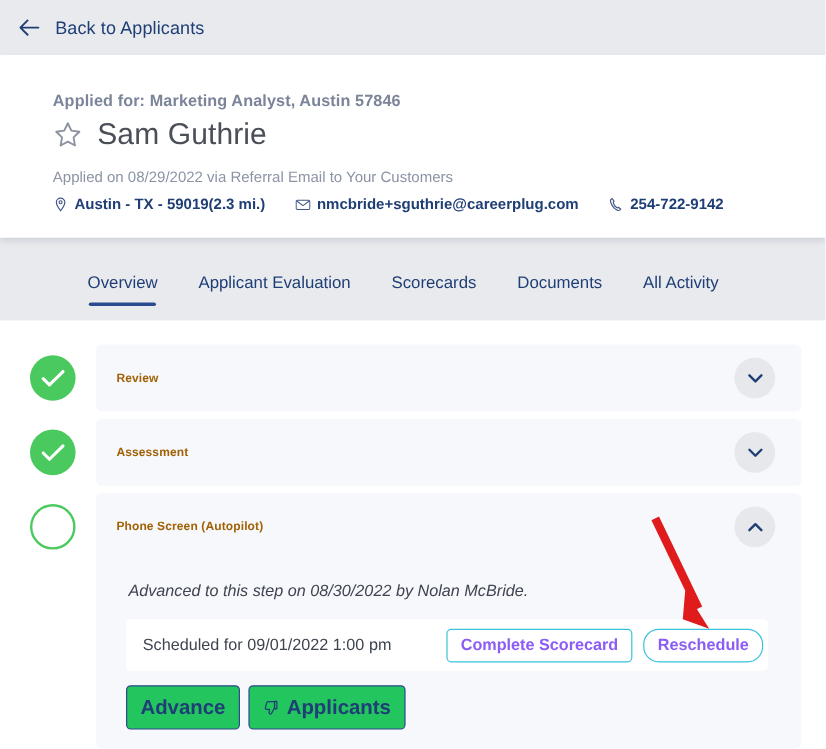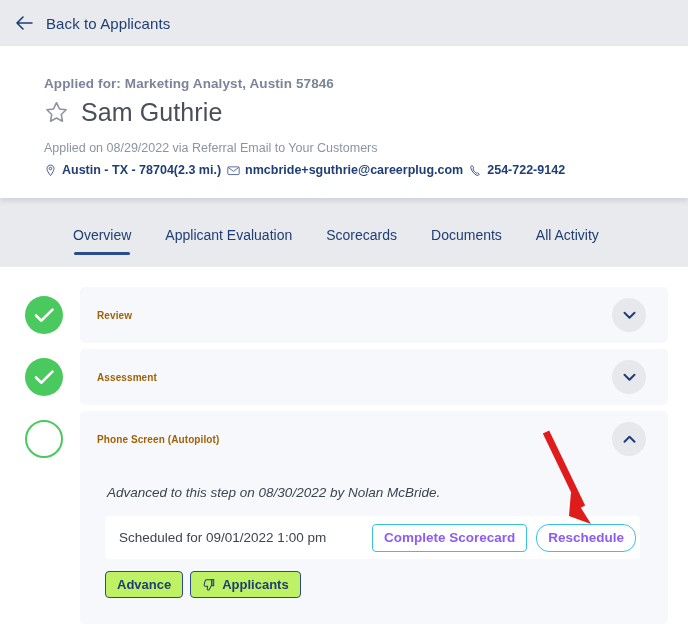--- a/index.html
+++ b/index.html
@@ -49,21 +49,21 @@
   .applied-on {
     position: absolute; left: 44px; top: 95px;
     font-size: 12.5px; color: #8b93a5;
   }
   .contact-row {
     position: absolute; left: 44px; top: 117px;
     display: flex; align-items: center;
     font-size: 12.5px; font-weight: bold; color: #1f3e75;
   }
   .contact-item { display: flex; align-items: center; gap: 5px; cursor: pointer; }
-  .contact-item + .contact-item { margin-left: 6px; }
+  .contact-item + .contact-item { margin-left: 25px; }
   .c-icon { width: 13px; height: 13px; display: block; flex: none; }
 
   
   .tabbar {
     position: absolute; top: 198px; left: 0; width: 688px; height: 69px;
     background: #e8eaee;
     display: flex; align-items: flex-start;
     padding-left: 73px; padding-top: 29px;
     z-index: 2;
   }
@@ -127,23 +127,23 @@
     border: 1px solid #39c2de; border-radius: 4px; background: #ffffff;
     color: #8b5cf6; font-size: 13.5px; font-weight: bold;
     display: flex; align-items: center; cursor: pointer;
     font-family: "Liberation Sans", sans-serif;
   }
   .btn-teal + .btn-teal { margin-left: 9px; }
   .btn-teal.last { margin-right: 4px; border-radius: 13px; }
 
   .action-row { margin: 12px 0 0 25px; display: flex; gap: 7px; }
   .btn-outline {
-    height: 27px; padding: 0 11px;
-    border: 1px solid #2a4b8d; border-radius: 4px; background: #bef264;
-    color: #1f3e75; font-size: 13px; font-weight: bold;
+    height: 37px; padding: 0 11px;
+    border: 1px solid #2a4b8d; border-radius: 4px; background: #22c55e;
+    color: #1f3e75; font-size: 17px; font-weight: bold;
     display: flex; align-items: center; gap: 6px; cursor: pointer;
     font-family: "Liberation Sans", sans-serif;
   }
   .thumb-icon { width: 14px; height: 14px; display: block; }
 
   
   .annot-arrow {
     position: absolute; left: 525px; top: 420px;
     width: 90px; height: 115px; pointer-events: none; z-index: 9;
   }
@@ -179,21 +179,21 @@
     <div class="applied-on">Applied on 08/29/2022 via Referral Email to Your Customers</div>
 
     <div class="contact-row">
       <span class="contact-item">
         <span>
           <svg class="c-icon" viewBox="0 0 14 14">
             <path d="M7 1.2 c-2.1 0 -3.8 1.65 -3.8 3.7 0 2.8 3.8 7.6 3.8 7.6 s3.8 -4.8 3.8 -7.6 c0 -2.05 -1.7 -3.7 -3.8 -3.7 Z" fill="none" stroke="#41558a" stroke-width="1.05"></path>
             <circle cx="7" cy="4.9" r="1.35" fill="none" stroke="#41558a" stroke-width="1.05"></circle>
           </svg>
         </span>
-        <span>Austin - TX - 78704(2.3 mi.)</span>
+        <span>Austin - TX - 59019(2.3 mi.)</span>
       </span>
 
       <span class="contact-item">
         <span>
           <svg class="c-icon" viewBox="0 0 16 13">
             <rect x="1" y="2" width="14" height="9.5" rx="1.2" fill="none" stroke="#41558a" stroke-width="1.05"></rect>
             <path d="M1.6 2.8 L8 7.6 L14.4 2.8" fill="none" stroke="#41558a" stroke-width="1.05" stroke-linejoin="round"></path>
           </svg>
         </span>
         <span>nmcbride+sguthrie@careerplug.com</span>

